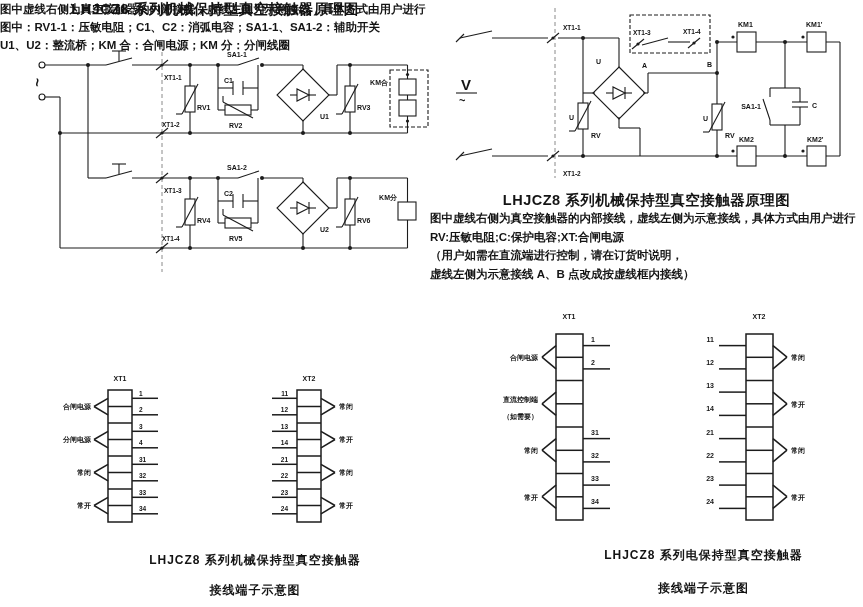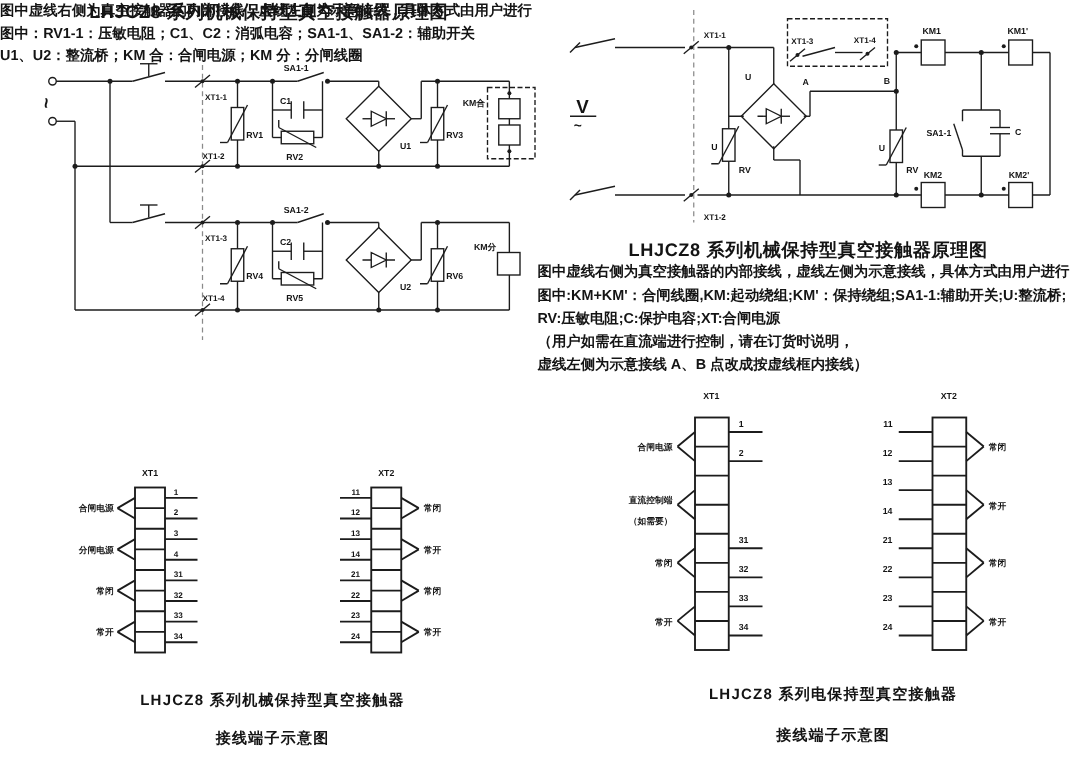--- a/index.html
+++ b/index.html
@@ -11,21 +11,21 @@
   svg circle.dot{fill:#1c1c1c;stroke:none;}
   svg .dash{stroke-dasharray:4 3;stroke:#8a8a8a;stroke-width:1;}
   svg .dashbox{stroke-dasharray:4 2;}
   svg text{fill:#141414;stroke:none;font-family:"Liberation Sans","DejaVu Sans",sans-serif;font-size:7px;font-weight:600;}
   svg text.sm{font-size:6.5px;}
   svg text.big{font-size:15px;font-weight:700;}
   .tsvg line,.tsvg rect{stroke-width:1.5;}
   .tsvg text{font-weight:700;}
   .schem-title{font-size:14.5px;font-weight:700;text-align:center;letter-spacing:.5px;}
   .note{font-size:11.5px;font-weight:600;white-space:nowrap;line-height:18px;}
-  .cap{font-size:12px;font-weight:700;text-align:center;letter-spacing:1px;}
+  .cap{font-size:12px;font-weight:700;text-align:center;letter-spacing:1px;padding-left:37px;}
 </style>
 </head>
 <body>
 
 <div id="canvas">
 
   <svg width="0" height="0" style="position:absolute">
     <defs>
       <g id="varistor">
         <rect x="-5" y="-13" width="10" height="26" class="wht"></rect>
@@ -319,21 +319,20 @@
       <line x1="642" y1="45" x2="668" y2="38"></line>
       <line x1="668" y1="42" x2="690" y2="42"></line>
     </g>
     <text class="sm" x="633" y="35">XT1-3</text>
     <text class="sm" x="683" y="34">XT1-4</text>
   </svg>
 
   <div class="abs schem-title" style="left:430px;top:191px;width:433px">LHJCZ8 系列机械保持型真空接触器原理图</div>
   <div class="abs" style="left:430px;top:209px;width:433px">
     <div class="note" style="line-height:18.5px">图中虚线右侧为真空接触器的内部接线，虚线左侧为示意接线，具体方式由用户进行</div>
-    <div class="note" style="line-height:18.5px">图中:KM+KM'：合闸线圈,KM:起动绕组;KM'：保持绕组;SA1-1:辅助开关;U:整流桥;</div>
     <div class="note" style="line-height:18.5px">RV:压敏电阻;C:保护电容;XT:合闸电源</div>
     <div class="note" style="line-height:18.5px">（用户如需在直流端进行控制，请在订货时说明，</div>
     <div class="note" style="line-height:18.5px">虚线左侧为示意接线 A、B 点改成按虚线框内接线）</div>
   </div>
 
   <svg class="abs tsvg" style="left:0;top:365px" width="430" height="185" viewBox="0 365 430 185">
 
     <text text-anchor="middle" x="120" y="381">XT1</text>
     <g>
       <rect x="108" y="390" width="24" height="132" class="wht"></rect>

